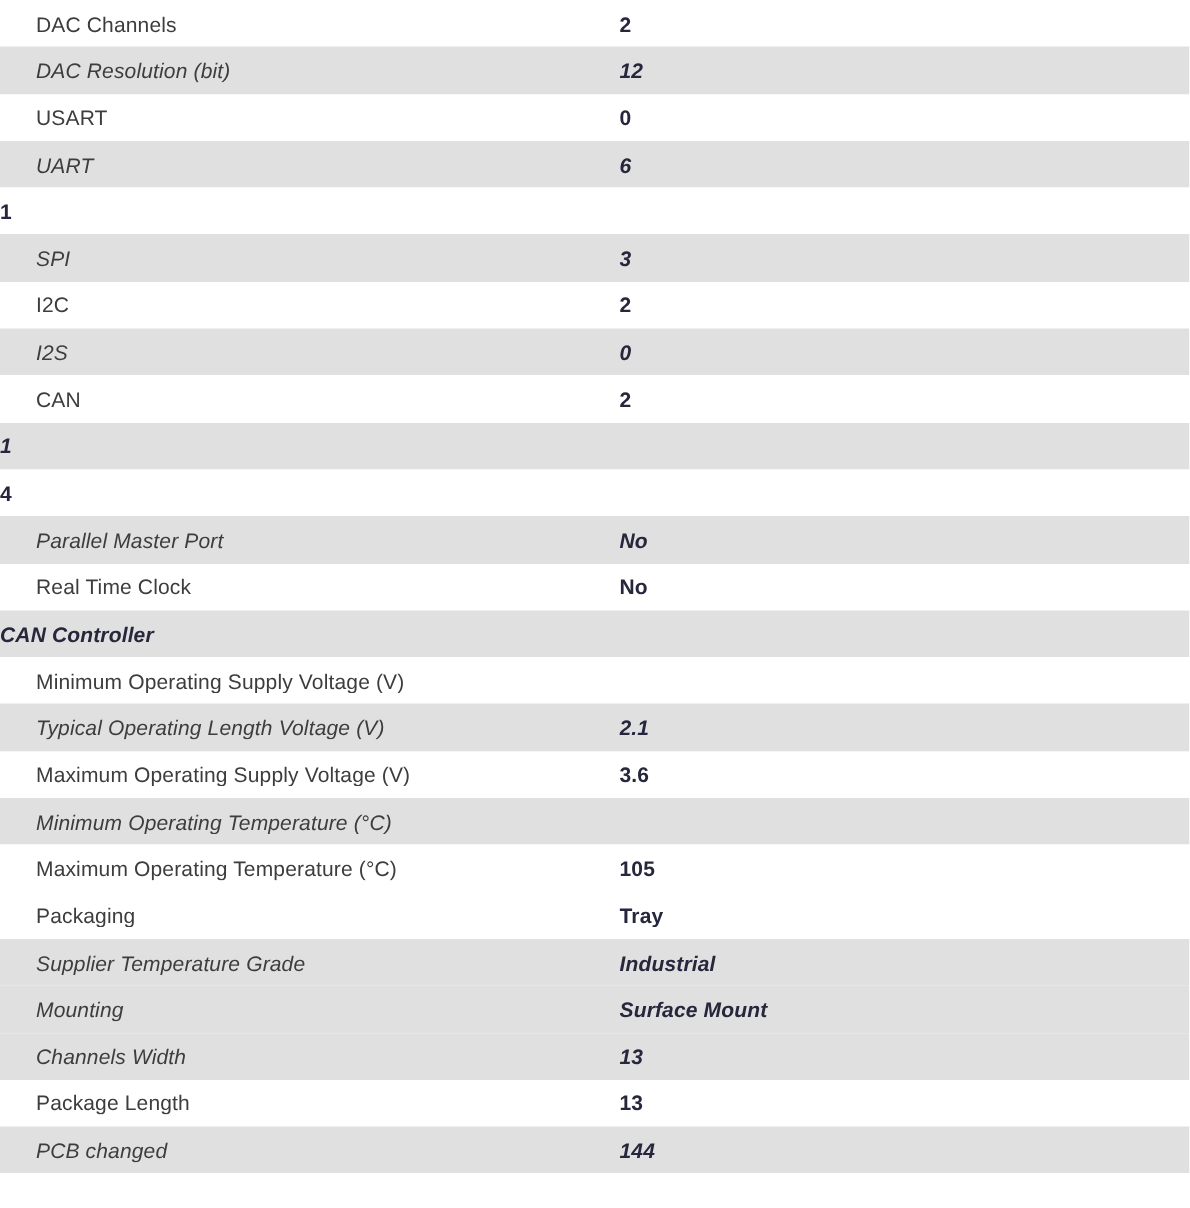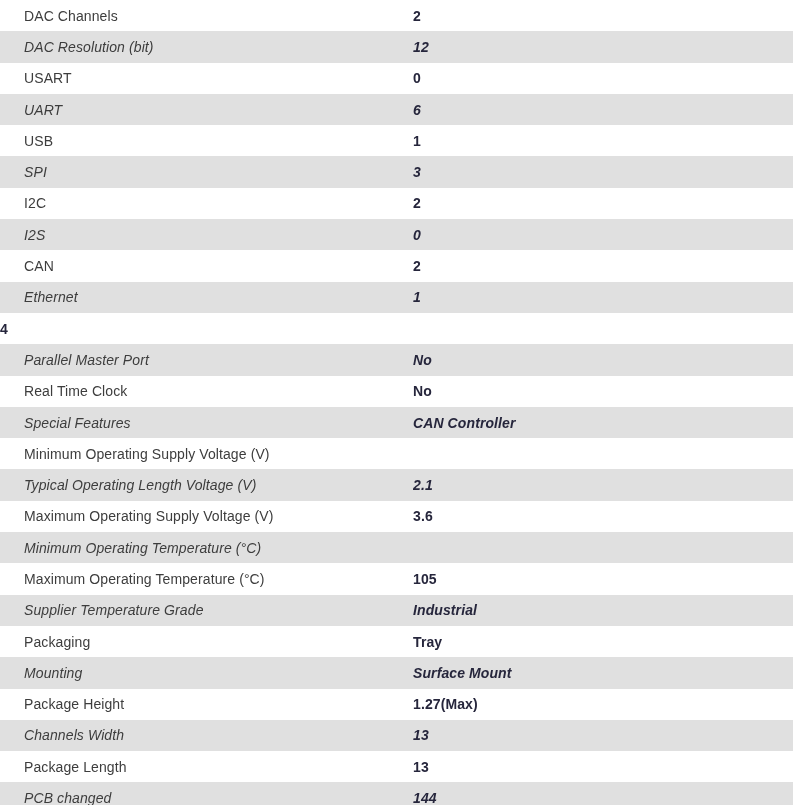--- a/index.html
+++ b/index.html
@@ -63,91 +63,84 @@
   </div>
     <div class="spec-row">
     <span class="spec-label">USART</span>
     <span class="spec-value">0</span>
   </div>
     <div class="spec-row alt">
     <span class="spec-label">UART</span>
     <span class="spec-value">6</span>
   </div>
     <div class="spec-row">
-    <span class="spec-label">USB</span>
     <span class="spec-value">1</span>
   </div>
     <div class="spec-row alt">
     <span class="spec-label">SPI</span>
     <span class="spec-value">3</span>
   </div>
     <div class="spec-row">
     <span class="spec-label">I2C</span>
     <span class="spec-value">2</span>
   </div>
     <div class="spec-row alt">
     <span class="spec-label">I2S</span>
     <span class="spec-value">0</span>
   </div>
     <div class="spec-row">
     <span class="spec-label">CAN</span>
     <span class="spec-value">2</span>
   </div>
     <div class="spec-row alt">
-    <span class="spec-label">Ethernet</span>
     <span class="spec-value">1</span>
   </div>
     <div class="spec-row">
     <span class="spec-value">4</span>
   </div>
     <div class="spec-row alt">
     <span class="spec-label">Parallel Master Port</span>
     <span class="spec-value">No</span>
   </div>
     <div class="spec-row">
     <span class="spec-label">Real Time Clock</span>
     <span class="spec-value">No</span>
   </div>
     <div class="spec-row alt">
-    <span class="spec-label">Special Features</span>
     <span class="spec-value">CAN Controller</span>
   </div>
     <div class="spec-row">
     <span class="spec-label">Minimum Operating Supply Voltage (V)</span>
   </div>
     <div class="spec-row alt">
     <span class="spec-label">Typical Operating Length Voltage (V)</span>
     <span class="spec-value">2.1</span>
   </div>
     <div class="spec-row">
     <span class="spec-label">Maximum Operating Supply Voltage (V)</span>
     <span class="spec-value">3.6</span>
   </div>
     <div class="spec-row alt">
     <span class="spec-label">Minimum Operating Temperature (°C)</span>
   </div>
     <div class="spec-row">
     <span class="spec-label">Maximum Operating Temperature (°C)</span>
     <span class="spec-value">105</span>
   </div>
-    <div class="spec-row alt">
-    <span class="spec-label">Supplier Temperature Grade</span>
-    <span class="spec-value">Industrial</span>
-  </div>
     <div class="spec-row">
     <span class="spec-label">Packaging</span>
     <span class="spec-value">Tray</span>
   </div>
     <div class="spec-row alt">
+    <span class="spec-label">Supplier Temperature Grade</span>
+    <span class="spec-value">Industrial</span>
+  </div>
+    <div class="spec-row alt">
     <span class="spec-label">Mounting</span>
     <span class="spec-value">Surface Mount</span>
-  </div>
-    <div class="spec-row">
-    <span class="spec-label">Package Height</span>
-    <span class="spec-value">1.27(Max)</span>
   </div>
     <div class="spec-row alt">
     <span class="spec-label">Channels Width</span>
     <span class="spec-value">13</span>
   </div>
     <div class="spec-row">
     <span class="spec-label">Package Length</span>
     <span class="spec-value">13</span>
   </div>
     <div class="spec-row alt">

